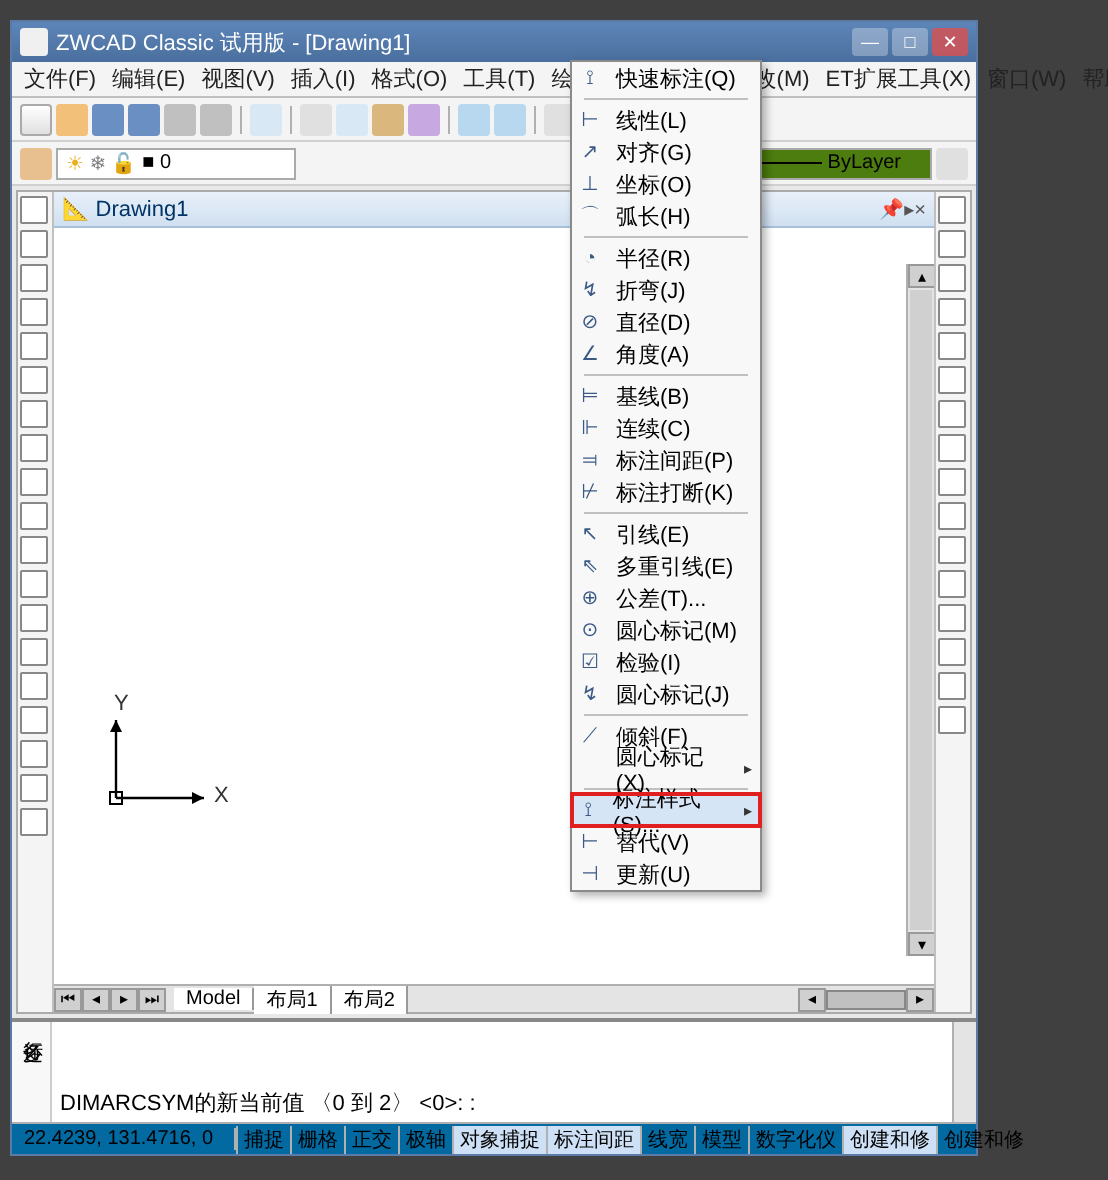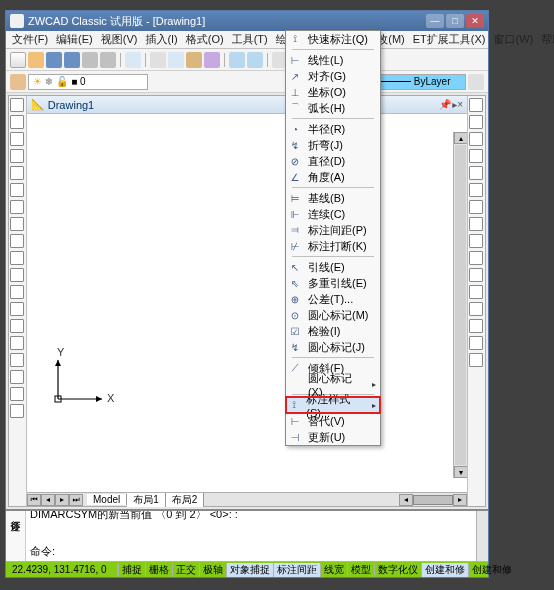--- a/index.html
+++ b/index.html
@@ -11,21 +11,21 @@
   .win-controls { display: flex; gap: 2px; }
   .win-btn { width: 18px; height: 14px; background: rgba(255,255,255,0.3); border-radius: 2px; display: flex; align-items: center; justify-content: center; color: #fff; font-size: 9px; cursor: pointer; }
   .win-btn.close { background: rgba(220,80,80,0.8); }
   .menubar { background: #f4f4f4; height: 18px; display: flex; align-items: center; padding: 0 2px; border-bottom: 1px solid #c0c0c0; text-align: center; }
   .menu-item { padding: 0 4px; font-size: 11px; color: #222; cursor: pointer; white-space: nowrap; }
   .menu-item.active { background: #d6e5f5; border: 1px solid #8caed8; padding: 0 3px; }
   .toolbar { background: #f4f4f4; height: 22px; display: flex; align-items: center; padding: 0 4px; gap: 2px; border-bottom: 1px solid #d0d0d0; }
   .tool-btn { width: 16px; height: 16px; border-radius: 2px; display: flex; align-items: center; justify-content: center; cursor: pointer; }
   .tool-sep { width: 1px; height: 14px; background: #b0b0b0; margin: 0 2px; }
   .layer-sel { border: 1px solid #aaa; background: #fff; height: 16px; min-width: 120px; display: flex; align-items: center; padding: 0 4px; font-size: 10px; }
-  .layer-sel2 { border: 1px solid #aaa; background: #7dd3fc; height: 16px; min-width: 90px; display: flex; align-items: center; padding: 0 4px; font-size: 10px; }
+  .layer-sel2 { border: 1px solid #aaa; background: #4d7c0f; height: 16px; min-width: 90px; display: flex; align-items: center; padding: 0 4px; font-size: 10px; }
   .inner-window { flex: 1; display: flex; margin: 2px; border: 1px solid #aaa; position: relative; }
   .left-toolbar { width: 18px; background: #f4f4f4; border-right: 1px solid #c0c0c0; display: flex; flex-direction: column; gap: 3px; padding: 2px 1px; }
   .left-tool { width: 14px; height: 14px; border: 1px solid #888; border-radius: 1px; background: #fff; }
   .right-toolbar { width: 18px; background: #f4f4f4; border-left: 1px solid #c0c0c0; display: flex; flex-direction: column; gap: 3px; padding: 2px 1px; }
   .center-area { flex: 1; display: flex; flex-direction: column; background: #f0f0f0; }
   .doc-titlebar { background: linear-gradient(#e8f0fa, #d0e0f0); height: 18px; border-bottom: 1px solid #a8c0d8; display: flex; align-items: center; padding: 0 4px; font-size: 11px; color: #003366; }
   .doc-win-controls { margin-left: auto; display: flex; gap: 4px; color: #555; font-size: 10px; }
   .canvas { flex: 1; background: #fff; position: relative; overflow: hidden; }
   .canvas-label-y { position: absolute; left: 30px; top: 232px; font-size: 11px; color: #333; }
   .canvas-label-x { position: absolute; left: 80px; top: 278px; font-size: 11px; color: #333; }
@@ -34,21 +34,21 @@
   .scrollbar-h { height: 14px; background: #e4e4e4; display: flex; align-items: center; border-top: 1px solid #b0b0b0; }
   .sb-btn { width: 14px; height: 12px; background: #d0d0d0; border: 1px solid #999; display: flex; align-items: center; justify-content: center; font-size: 8px; }
   .model-tabs { display: flex; align-items: center; padding: 0 4px; font-size: 10px; gap: 0; }
   .model-tab { padding: 0 6px; border-right: 1px solid #999; background: #fff; }
   .scrollbar-v { width: 14px; background: #e4e4e4; border-left: 1px solid #b0b0b0; display: flex; flex-direction: column; position: absolute; right: 0; top: 18px; bottom: 14px; }
   .command-area { height: 52px; background: #fff; border-top: 2px solid #888; display: flex; font-size: 11px; font-family: SimSun, monospace; }
   .cmd-left { width: 20px; padding: 2px; font-size: 10px; writing-mode: vertical-lr; text-orientation: upright; background: #f8f8f8; border-right: 1px solid #ccc; }
   .cmd-text { flex: 1; padding: 2px 4px; overflow: hidden; display: flex; flex-direction: column; justify-content: flex-end; gap: 22px; }
   .cmd-line { white-space: nowrap; }
   .cmd-sb { width: 12px; background: #e4e4e4; border-left: 1px solid #b0b0b0; }
-  .statusbar { height: 16px; background: #84cc16; border-top: 1px solid #b0b0b0; display: flex; align-items: center; font-size: 10px; padding: 0 2px; }
+  .statusbar { height: 16px; background: #0369a1; border-top: 1px solid #b0b0b0; display: flex; align-items: center; font-size: 10px; padding: 0 2px; }
   .status-coord { min-width: 110px; border-right: 1px solid #b0b0b0; padding: 0 4px; }
   .status-btns { display: flex; margin-left: auto; }
   .status-btn { padding: 0 3px; border-left: 1px solid #b0b0b0; white-space: nowrap; }
   .status-btn.active { background: #cde0f5; }
   .dropdown-menu { position: absolute; left: 285px; top: 30px; width: 96px; background: #f8f8f8; border: 1px solid #8a8a8a; box-shadow: 2px 2px 4px rgba(0,0,0,0.3); z-index: 10; }
   .dd-item { height: 16px; display: flex; align-items: center; padding: 0 4px 0 2px; font-size: 11px; cursor: pointer; gap: 6px; }
   .dd-item.hovered { background: #d6e5f5; }
   .dd-item.highlighted { outline: 2px solid #e02020; outline-offset: -1px; }
   .dd-icon { width: 14px; height: 14px; display: inline-flex; align-items: center; justify-content: center; font-size: 10px; color: #3a5a85; }
   .dd-sep { height: 1px; background: #c0c0c0; margin: 2px 6px; }
@@ -215,21 +215,20 @@
       <div class="left-tool"></div>
       <div class="left-tool"></div>
       <div class="left-tool"></div>
     </div>
   </div>
 
   <div class="command-area">
     <div class="cmd-left">多行还</div>
     <div class="cmd-text">
       <div class="cmd-line">DIMARCSYM的新当前值 〈0 到 2〉 &lt;0&gt;: :</div>
-      <div class="cmd-line">命令: </div>
     </div>
     <div class="cmd-sb"></div>
   </div>
 
   <div class="statusbar">
     <span class="status-coord">22.4239, 131.4716, 0</span>
     <div class="status-btns">
       <span class="status-btn">捕捉</span>
       <span class="status-btn">栅格</span>
       <span class="status-btn">正交</span>

